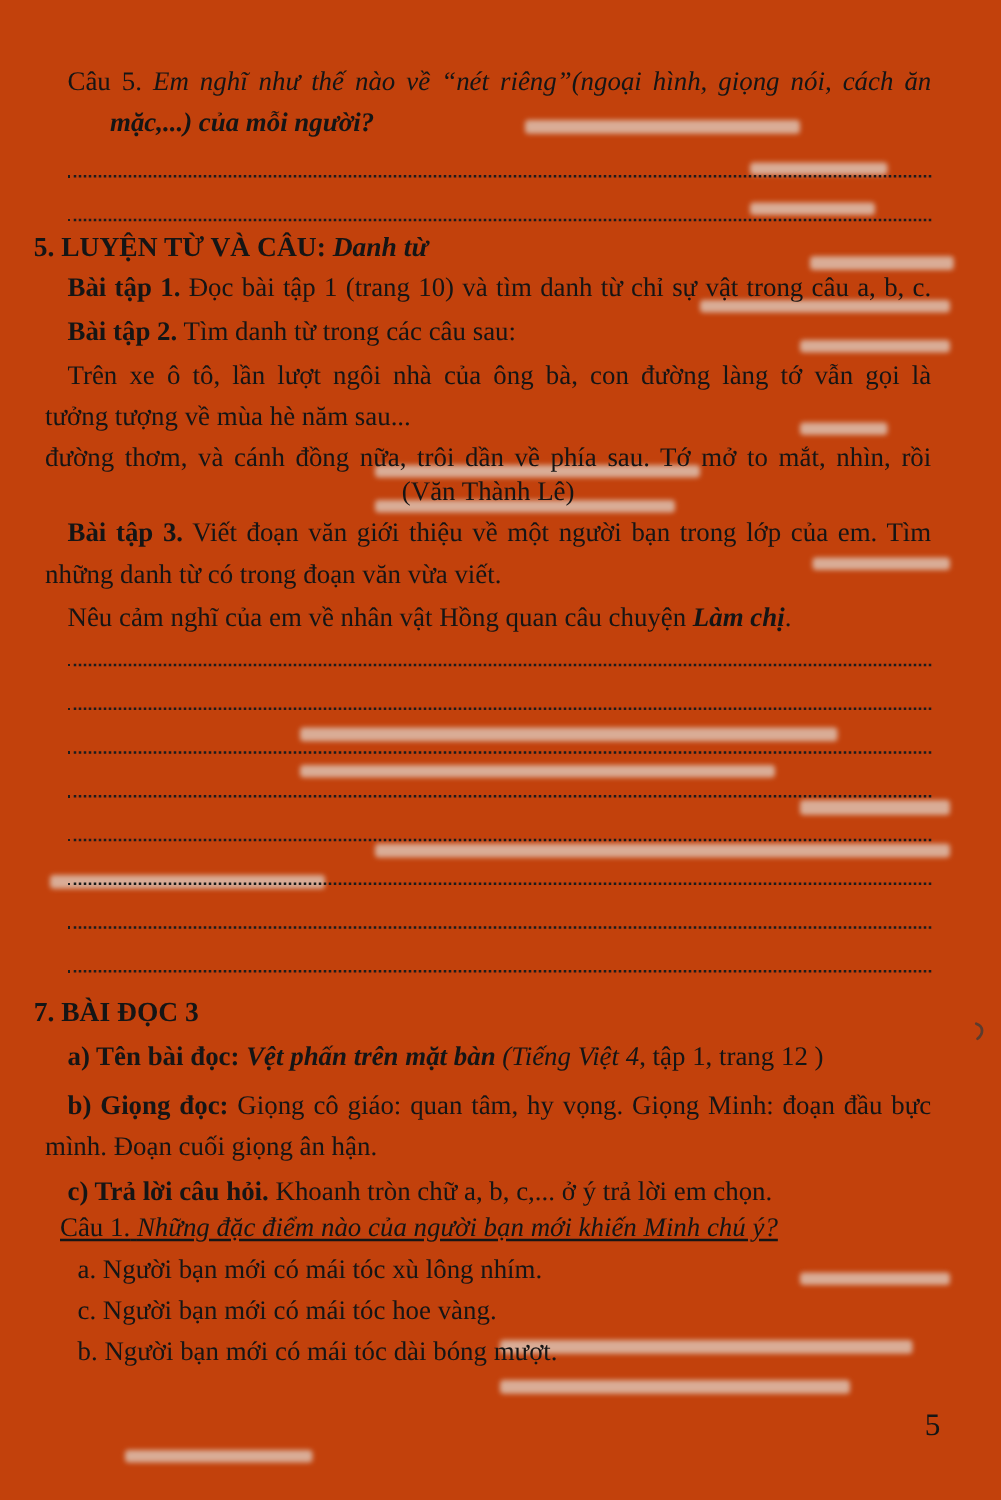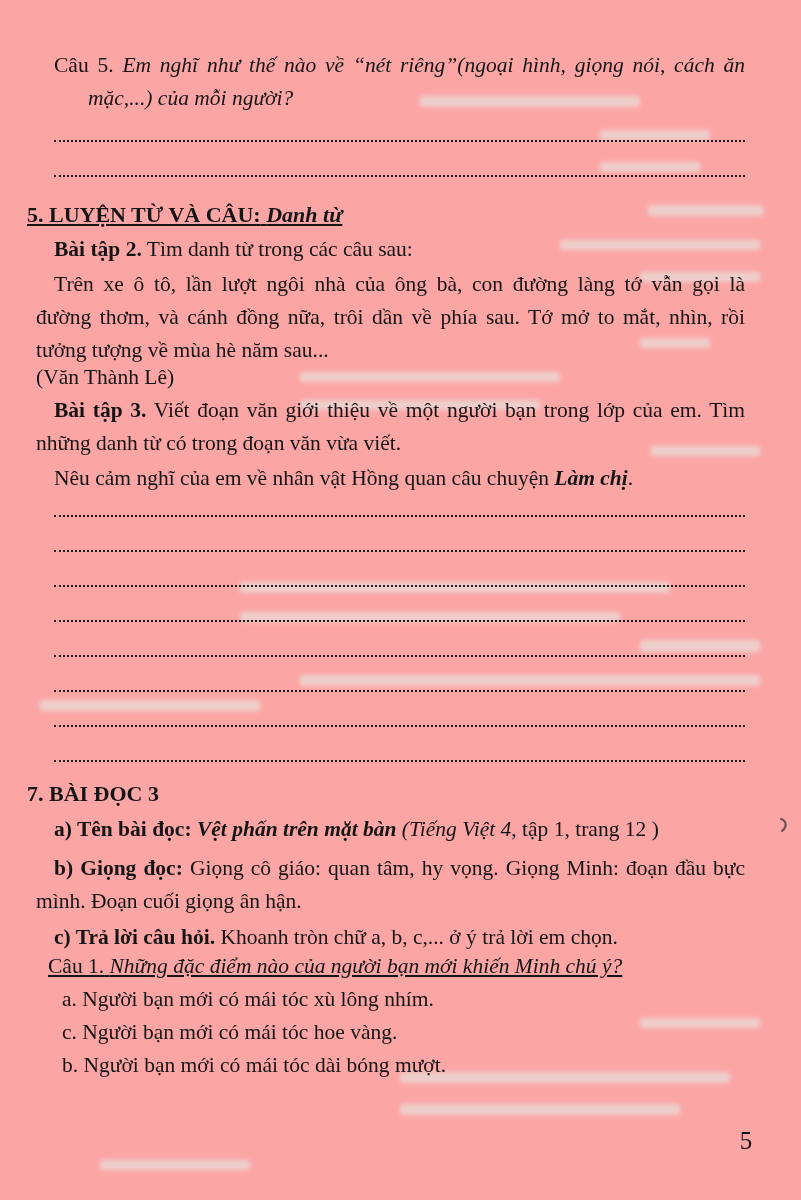--- a/index.html
+++ b/index.html
@@ -1,44 +1,44 @@
 <!DOCTYPE html>
 <html><head>
 <meta charset="utf-8">
 <style>
   html,body{margin:0;padding:0;background:#e9e9e9;}
   .page{
     position:relative;width:801px;height:1200px;margin:0 auto;
-    background:#fca5a5;overflow:hidden;
+    background:#c2410c;overflow:hidden;
     font-family:"Liberation Serif","DejaVu Serif",serif;
     color:#151515;
   }
   .content{position:absolute;left:36px;top:0;width:709px;}
   .line{font-size:21.5px;line-height:33px;white-space:normal;}
   .just{text-align:justify;text-align-last:justify;}
   .indent{text-indent:18px;}
-  .indent2{text-indent:52px;}
+  .indent2{text-indent:52px;font-weight:bold;}
   .optline{padding-left:26px;}
   .qline{text-indent:12px;text-decoration:underline;}
   .hd{font-weight:bold;margin-left:-9px;font-size:22px;}
   .it{font-style:italic;}
   .b{font-weight:bold;}
   .bi{font-weight:bold;font-style:italic;}
-  .right{text-align:left;}
+  .right{text-align:center;}
   .ans{margin-left:18px;border-bottom:2px dotted #1c1c1c;height:33px;}
   .ans.h25{height:25px;}
   .ans.h20{height:20px;}
   .pageno{
     position:absolute;left:731px;top:1126px;width:30px;
     font-size:25px;line-height:30px;text-align:center;
   }
   
   .sm{position:absolute;background:#e6e6e0;filter:blur(2px);border-radius:3px;opacity:.65;}
   .sidemark{position:absolute;left:778px;top:816px;opacity:.75;}
-  .mt2{margin-top:2px;} .mt3{margin-top:3px;} .mt6{margin-top:6px;} .mt15{margin-top:15px;} .mt21{margin-top:21px;text-decoration:underline;}
+  .mt2{margin-top:2px;} .mt3{margin-top:3px;} .mt6{margin-top:6px;} .mt15{margin-top:15px;} .mt21{margin-top:4px;}
   .mtn4{margin-top:-4px;} .mtn6{margin-top:-6px;}
   .pt{height:49px;}
 </style>
 </head>
 <body>
 
 <div class="page">
 
   <div class="sm" style="left:420px;top:96px;width:220px;height:11px;"></div>
   <div class="sm" style="left:600px;top:130px;width:110px;height:10px;"></div>
@@ -72,27 +72,31 @@
       <span class="it">Em nghĩ như thế nào về “nét riêng”(ngoại hình, giọng nói, cách ăn</span>
     </div>
     <div class="line it indent2">mặc,...) của mỗi người?</div>
     <div class="ans h25"></div>
     <div class="ans"></div>
 
     <div class="line hd mt21">
       <span>5. LUYỆN TỪ VÀ CÂU:</span>
       <span class="it">Danh từ</span>
     </div>
+    <div class="line just indent">
+      <span class="b">Bài tập 1.</span>
+      <span>Đọc bài tập 1 (trang 10) và tìm danh từ chỉ sự vật trong câu a, b, c.</span>
+    </div>
     <div class="line indent mt2">
       <span class="b">Bài tập 2.</span>
       <span>Tìm danh từ trong các câu sau:</span>
     </div>
     <div class="line just indent mt2">Trên xe ô tô, lần lượt ngôi nhà của ông bà, con đường làng tớ vẫn gọi là</div>
+    <div class="line">tưởng tượng về mùa hè năm sau...</div>
     <div class="line just">đường thơm, và cánh đồng nữa, trôi dần về phía sau. Tớ mở to mắt, nhìn, rồi</div>
-    <div class="line">tưởng tượng về mùa hè năm sau...</div>
     <div class="line right mtn6">(Văn Thành Lê)</div>
     <div class="line just indent">
       <span class="b">Bài tập 3.</span>
       <span>Viết đoạn văn giới thiệu về một người bạn trong lớp của em. Tìm</span>
     </div>
     <div class="line">những danh từ có trong đoạn văn vừa viết.</div>
 
     <div class="line indent mt2">
       <span>Nêu cảm nghĩ của em về nhân vật Hồng quan câu chuyện</span>
       <span class="bi">Làm chị</span><span>.</span>

